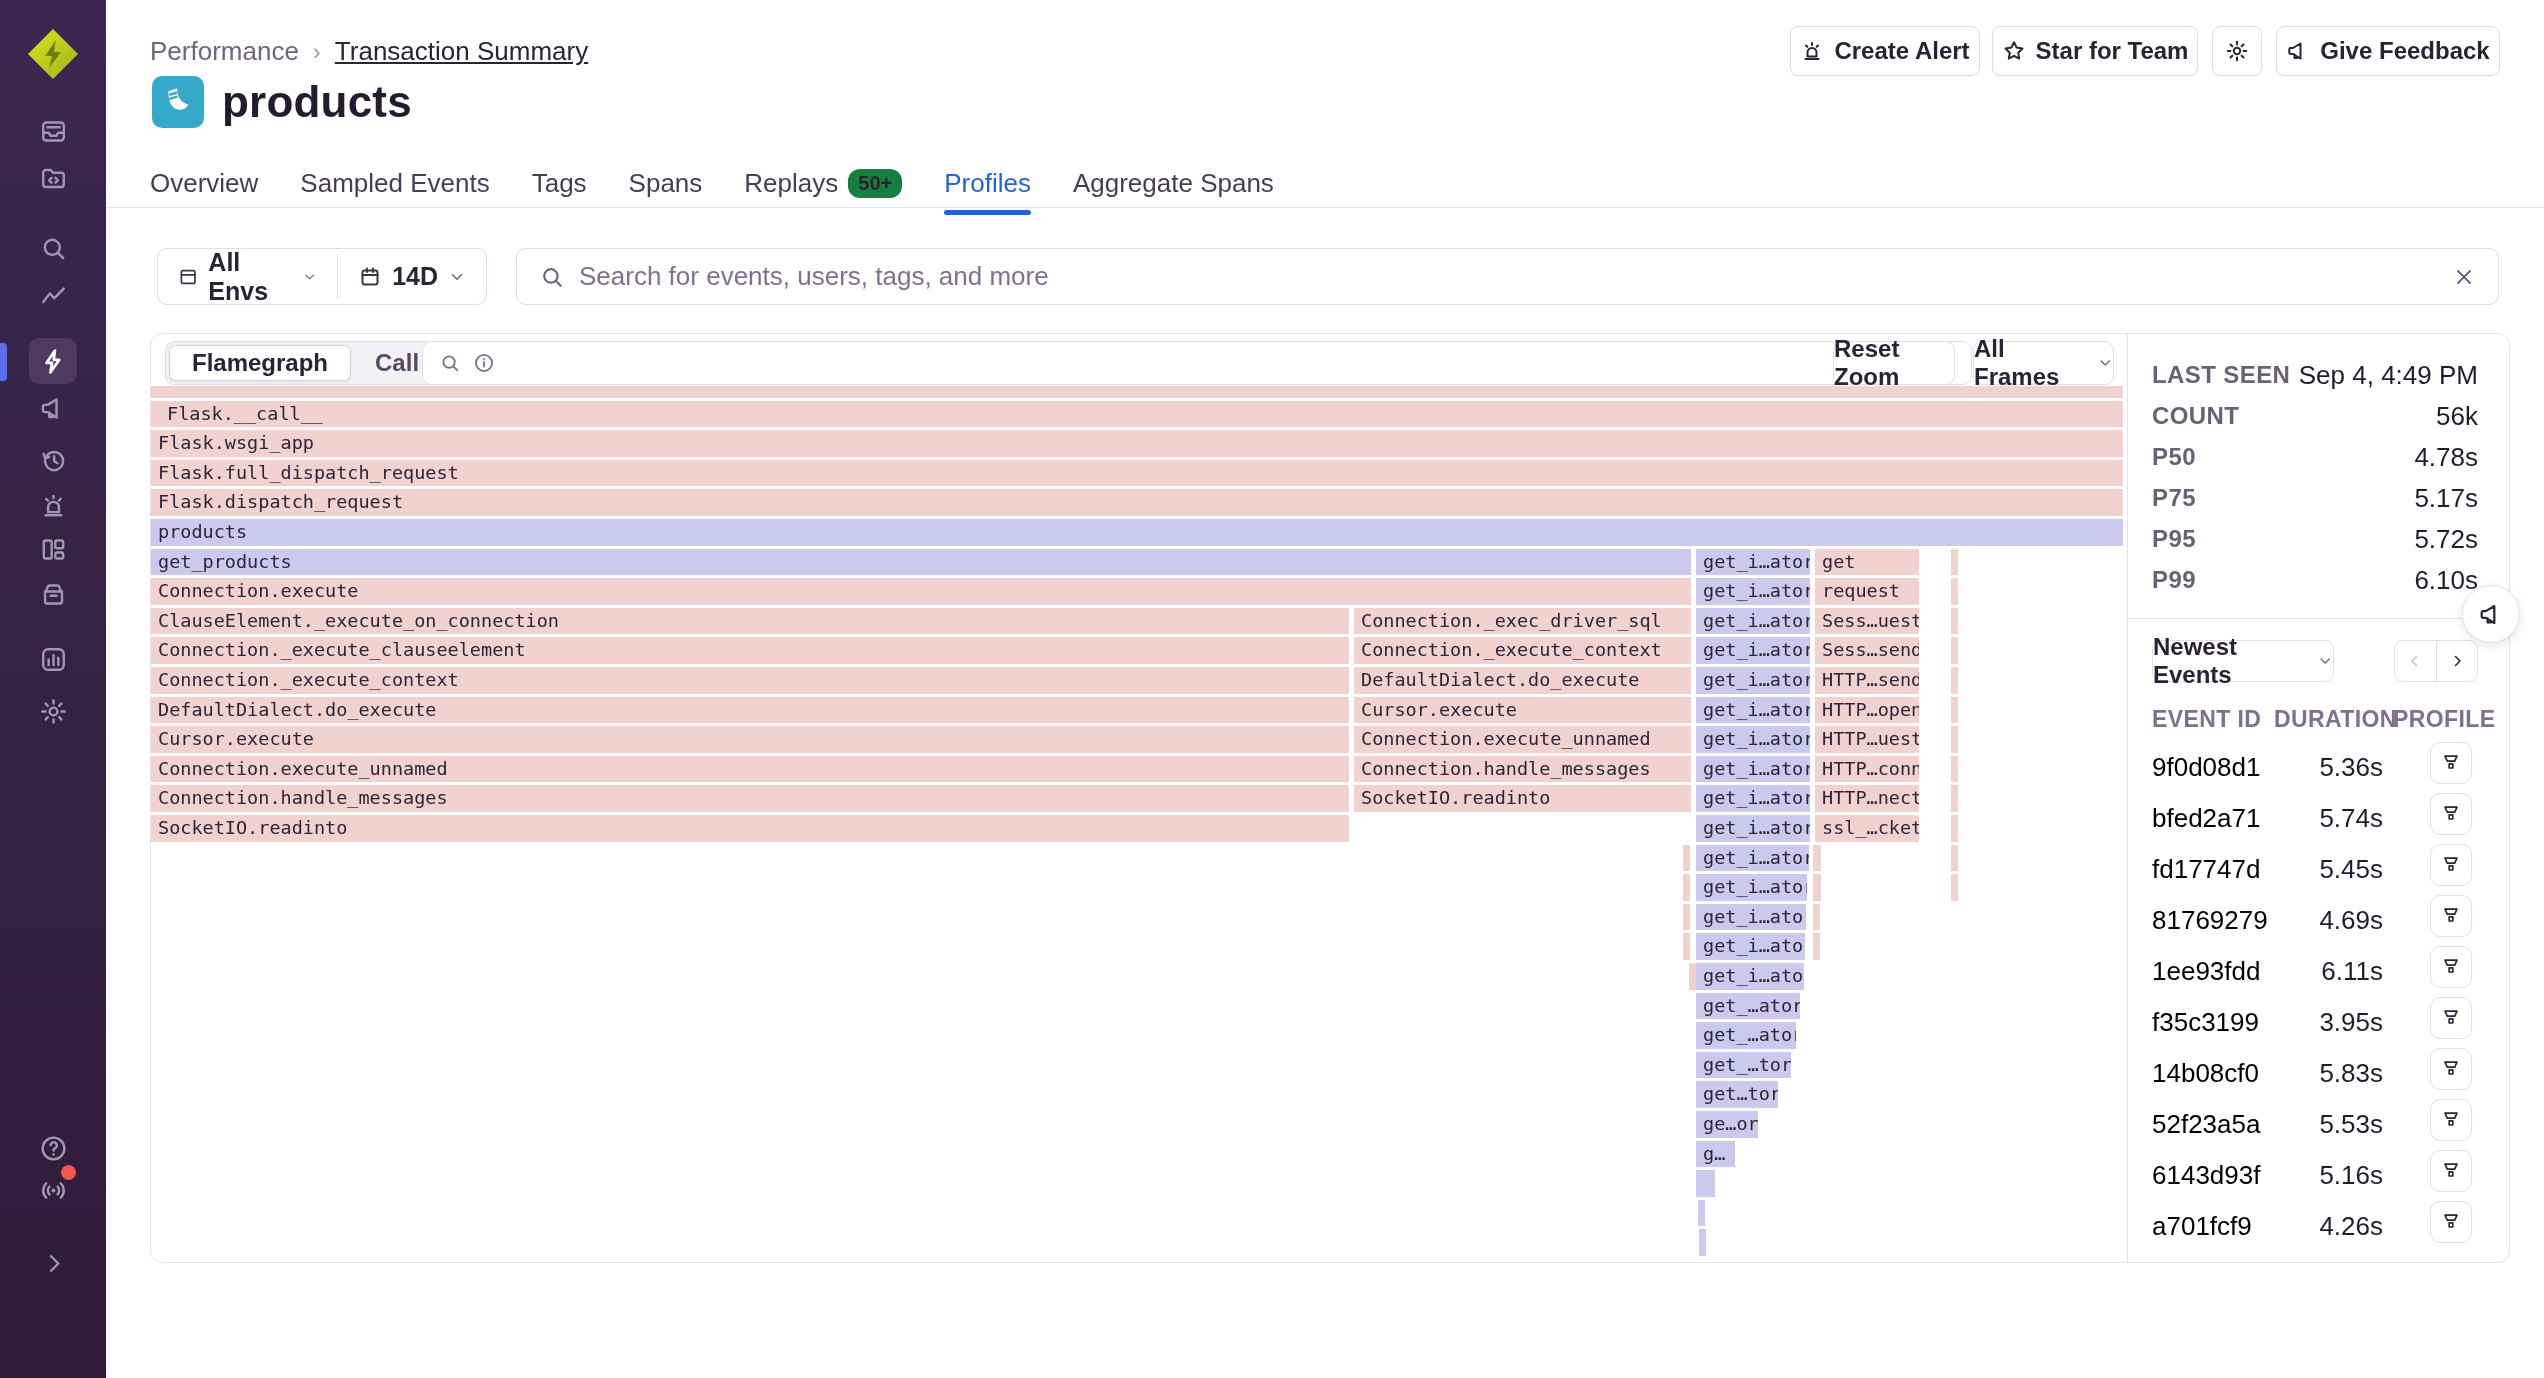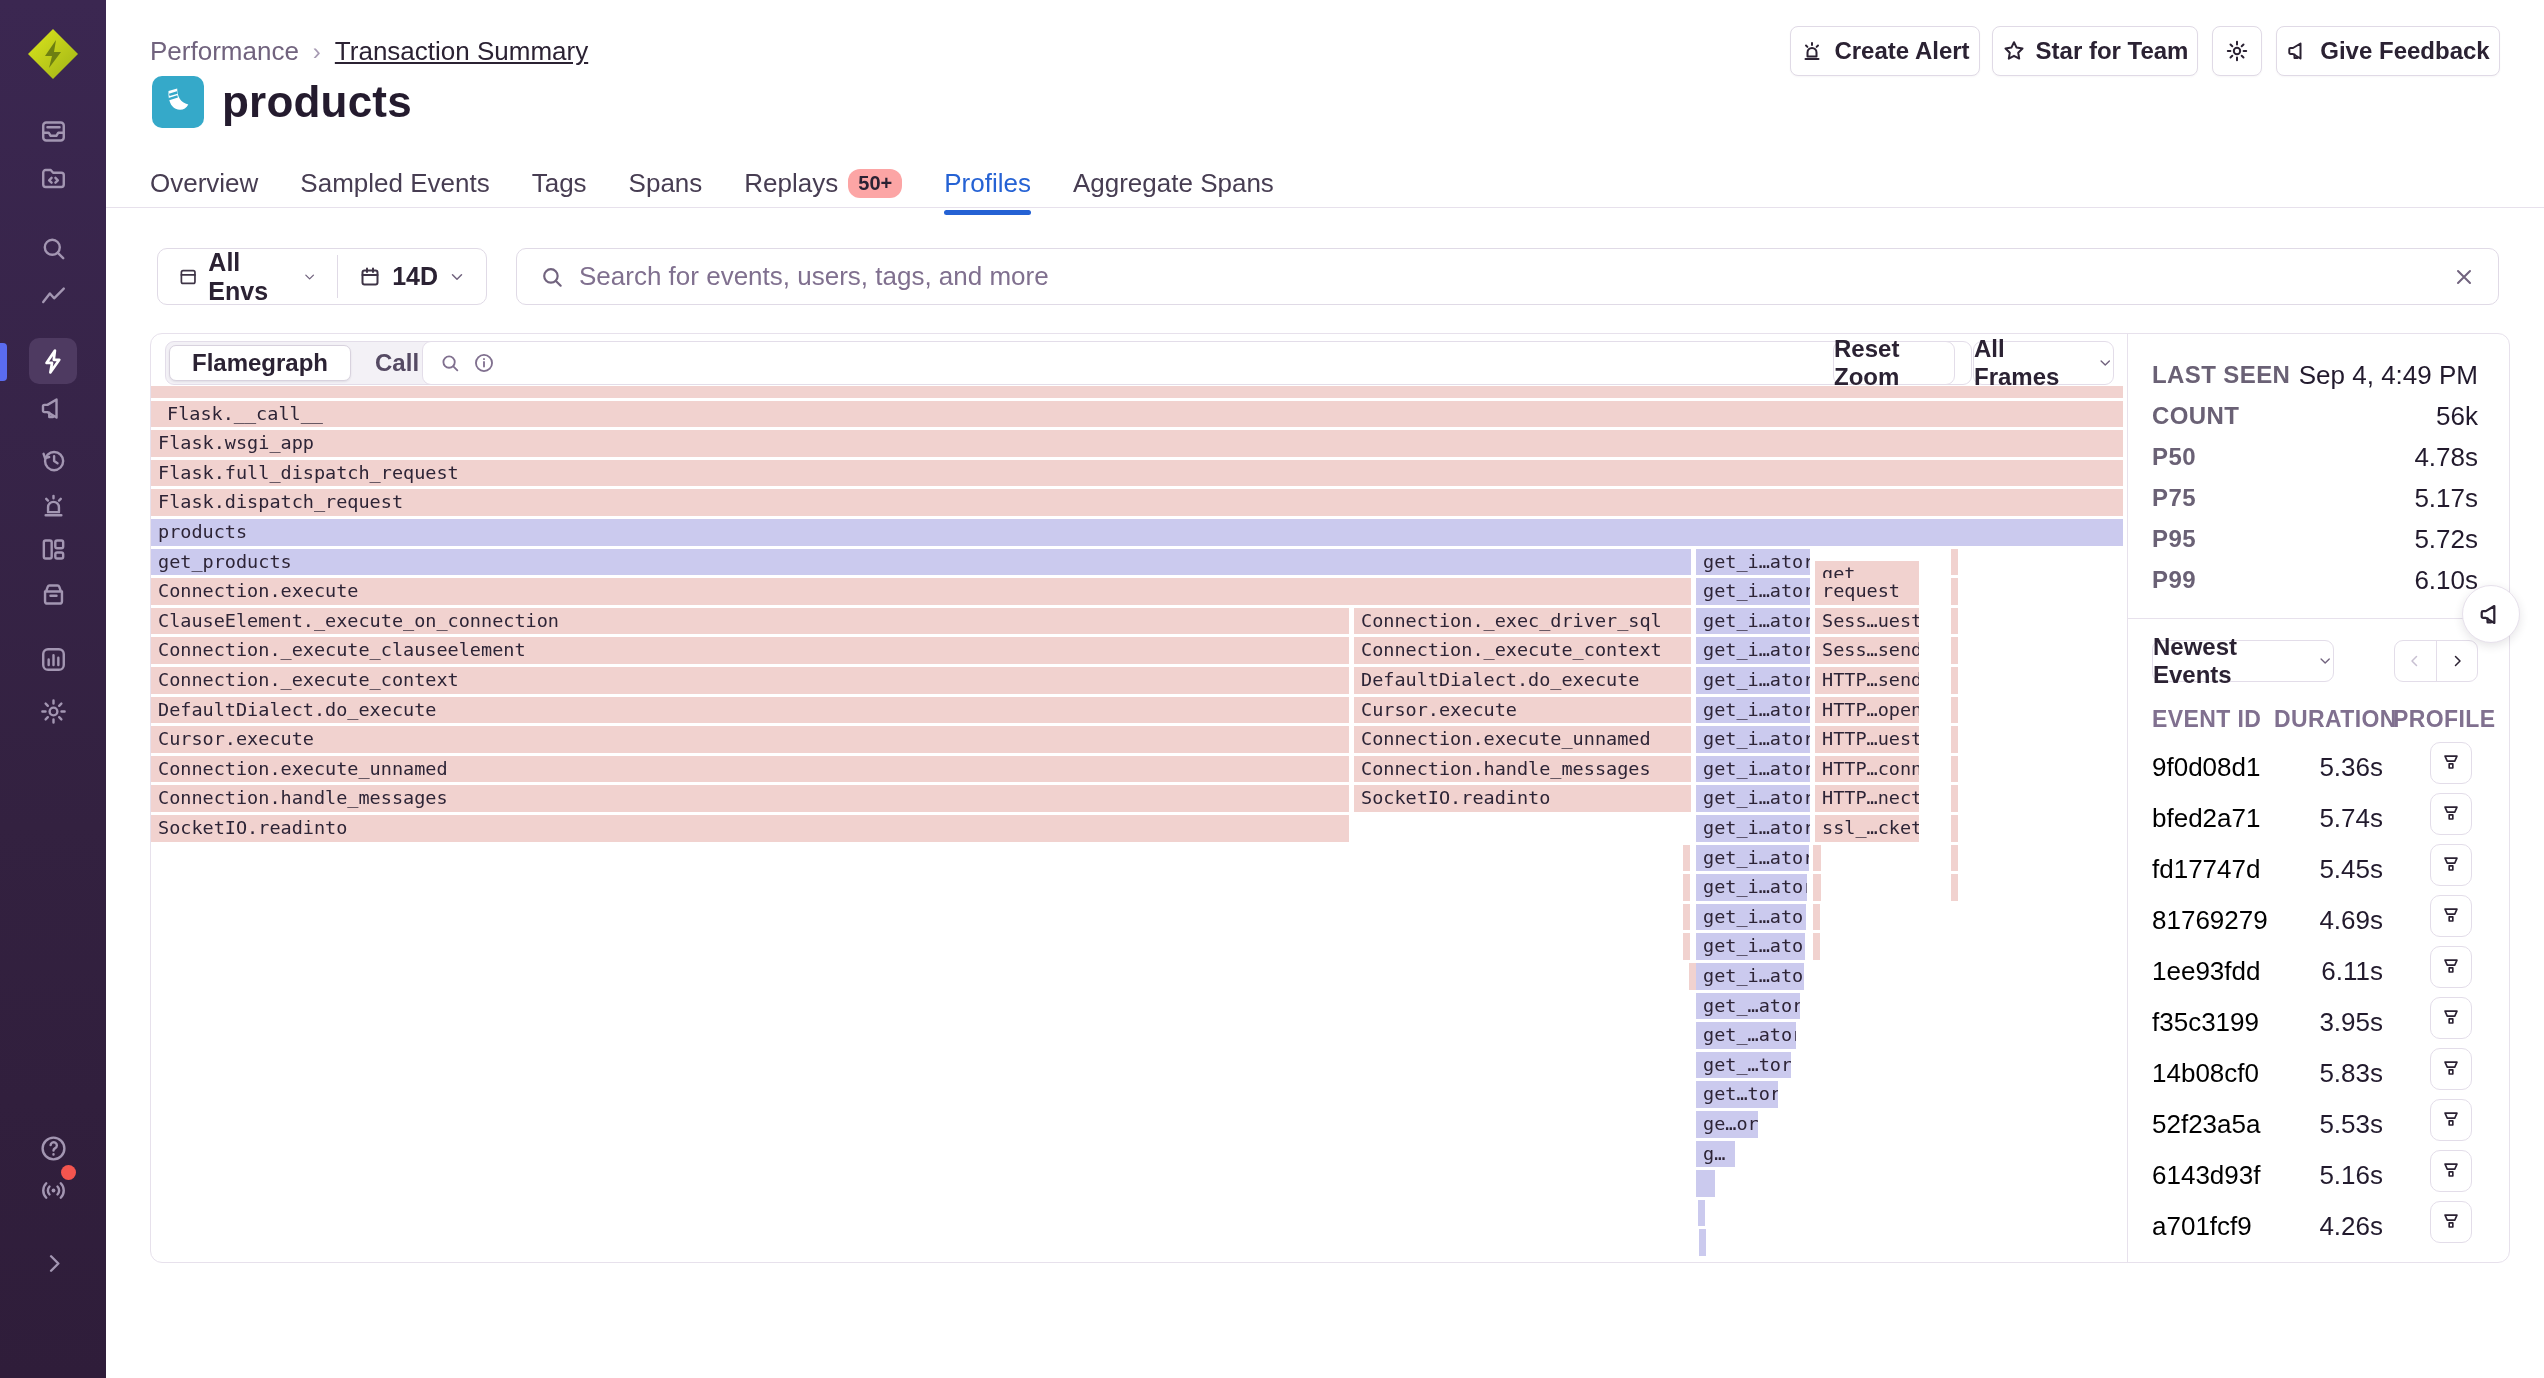--- a/index.html
+++ b/index.html
@@ -38,21 +38,21 @@
   #title-row{ position:absolute; left:152px; top:76px; display:flex; align-items:center; gap:18px;}
   #title-icon{ width:52px; height:52px; border-radius:10px; background:#35a9c9; display:flex;
     align-items:center; justify-content:center;}
   #page-title{ font-size:44px; font-weight:700; color:#241b2e; letter-spacing:.2px;}
 
   #tabs{ position:absolute; left:150px; top:168px; display:flex; gap:42px; font-size:26px; color:#473d52;}
   .tab{ position:relative; padding-bottom:16px; cursor:pointer; display:flex; gap:10px; align-items:center;}
   .tab.active{ color:#2562d4;}
   .tab.active::after{ content:''; position:absolute; left:0; right:0; bottom:0; height:5px;
     border-radius:3px; background:#2562d4;}
-  .tab .badge{ background:#fca5a5; color:#2b2233; font-size:20px; font-weight:700;
+  .tab .badge{ background:#15803d; color:#2b2233; font-size:20px; font-weight:700;
     border-radius:12px; padding:3px 10px;}
   #tabline{ position:absolute; left:106px; right:0; top:207px; border-top:1px solid #e7e1ec;}
 
   
   #env-pill{ position:absolute; left:157px; top:248px; width:330px; height:57px; background:#fff;
     border:1px solid #e0dae6; border-radius:10px; display:flex; align-items:stretch;}
   .pill-sec{ display:flex; align-items:center; gap:10px; padding:0 20px; font-size:25px;
     font-weight:700; cursor:pointer;}
   .pill-sec svg{ width:24px; height:24px; color:#3e3446;}
   .pill-sec .chev{ width:18px; height:18px; color:#71637e;}
@@ -375,21 +375,21 @@
 
     <div id="flame-rows">
         <div class="seg p" style="left: 0px; top: 0px; width: 1972px; height: 12px; line-height: 12px;"></div>
         <div class="seg p" style="left: 0px; top: 14.6px; width: 1972px; height: 26.6px; line-height: 26.6px; padding-left: 16px;">Flask.__call__</div>
         <div class="seg p" style="left: 0px; top: 44.2px; width: 1972px; height: 26.6px; line-height: 26.6px;">Flask.wsgi_app</div>
         <div class="seg p" style="left: 0px; top: 73.8px; width: 1972px; height: 26.6px; line-height: 26.6px;">Flask.full_dispatch_request</div>
         <div class="seg p" style="left: 0px; top: 103.4px; width: 1972px; height: 26.6px; line-height: 26.6px;">Flask.dispatch_request</div>
         <div class="seg v" style="left: 0px; top: 133px; width: 1972px; height: 26.6px; line-height: 26.6px;">products</div>
         <div class="seg v" style="left: 0px; top: 162.6px; width: 1540px; height: 26.6px; line-height: 26.6px;">get_products</div>
         <div class="seg v" style="left: 1545px; top: 162.6px; width: 114px; height: 26.6px; line-height: 26.6px;">get_i…ator</div>
-        <div class="seg p" style="left: 1664px; top: 162.6px; width: 104px; height: 26.6px; line-height: 26.6px; margin-top: 12px;">get</div>
+        <div class="seg p" style="left: 1664px; top: 162.6px; width: 104px; height: 26.6px; line-height: 26.6px;">get</div>
         <div class="seg p" style="left: 1800px; top: 162.6px; width: 6px; height: 26.6px; line-height: 26.6px;"></div>
         <div class="seg p" style="left: 0px; top: 192.2px; width: 1540px; height: 26.6px; line-height: 26.6px;">Connection.execute</div>
         <div class="seg v" style="left: 1545px; top: 192.2px; width: 114px; height: 26.6px; line-height: 26.6px;">get_i…ator</div>
         <div class="seg p" style="left: 1664px; top: 192.2px; width: 104px; height: 26.6px; line-height: 26.6px;">request</div>
         <div class="seg p" style="left: 1800px; top: 192.2px; width: 6px; height: 26.6px; line-height: 26.6px;"></div>
         <div class="seg p" style="left: 0px; top: 221.8px; width: 1198px; height: 26.6px; line-height: 26.6px;">ClauseElement._execute_on_connection</div>
         <div class="seg p" style="left: 1203px; top: 221.8px; width: 337px; height: 26.6px; line-height: 26.6px;">Connection._exec_driver_sql</div>
         <div class="seg v" style="left: 1545px; top: 221.8px; width: 114px; height: 26.6px; line-height: 26.6px;">get_i…ator</div>
         <div class="seg p" style="left: 1664px; top: 221.8px; width: 104px; height: 26.6px; line-height: 26.6px;">Sess…uest</div>
         <div class="seg p" style="left: 1800px; top: 221.8px; width: 6px; height: 26.6px; line-height: 26.6px;"></div>

